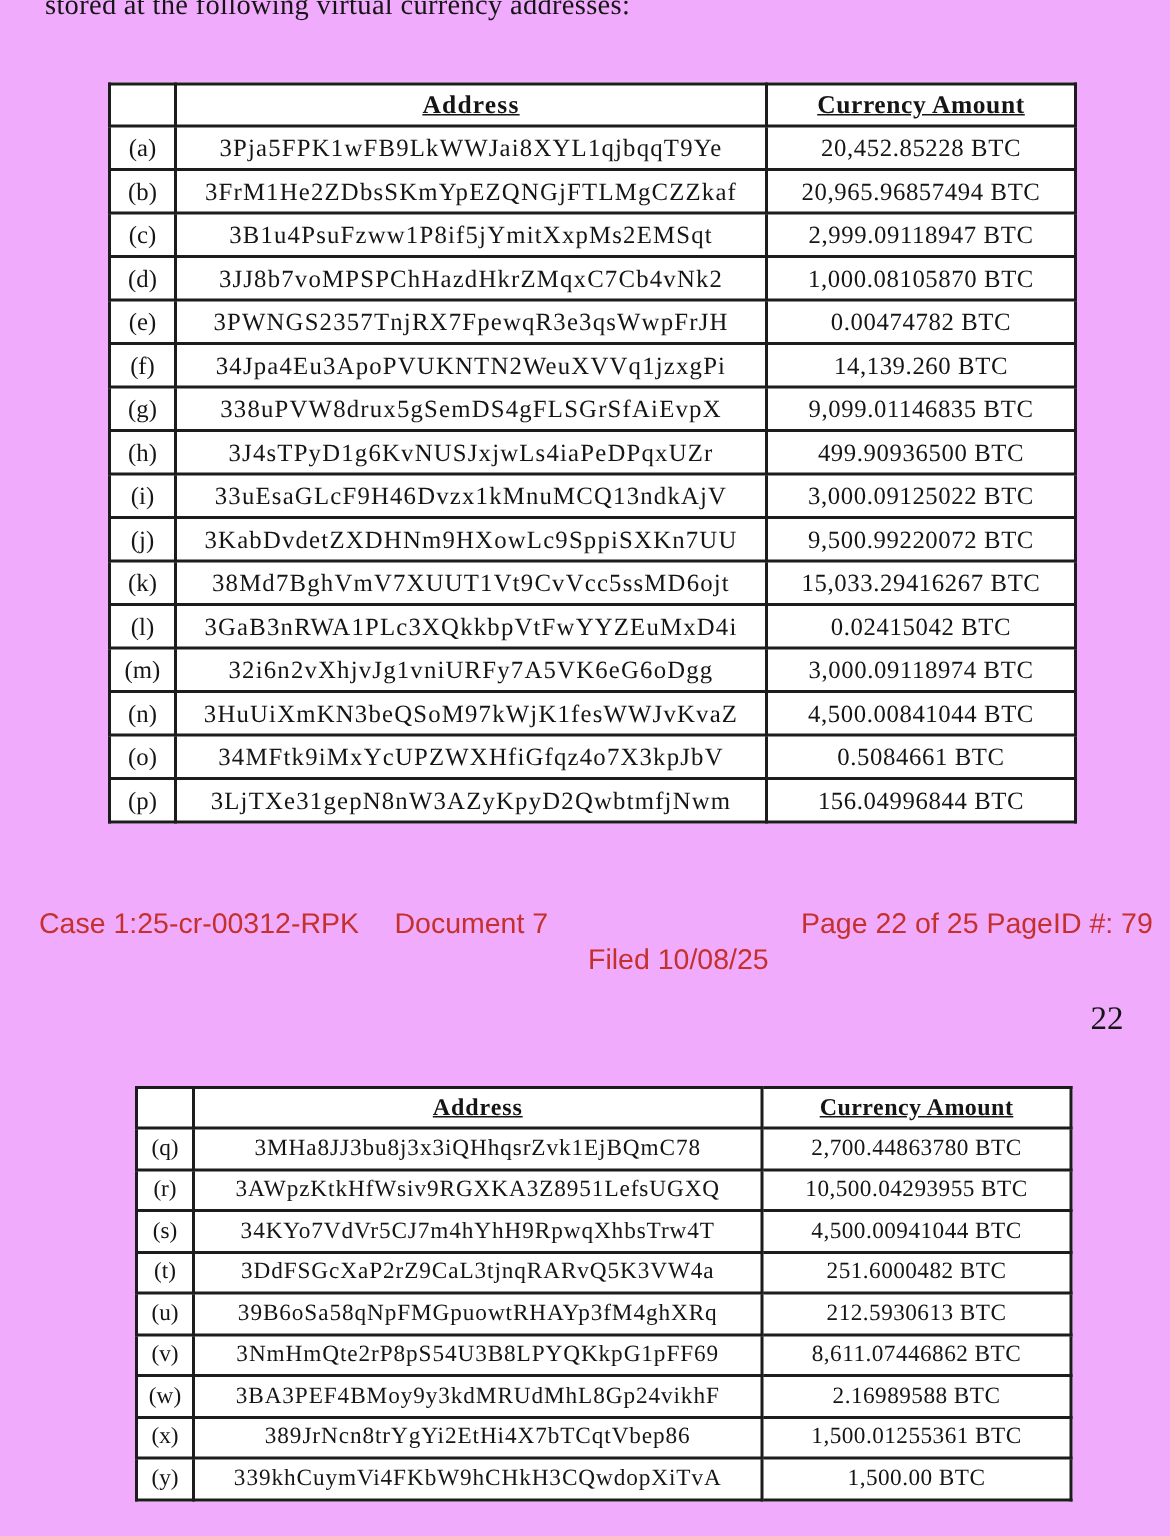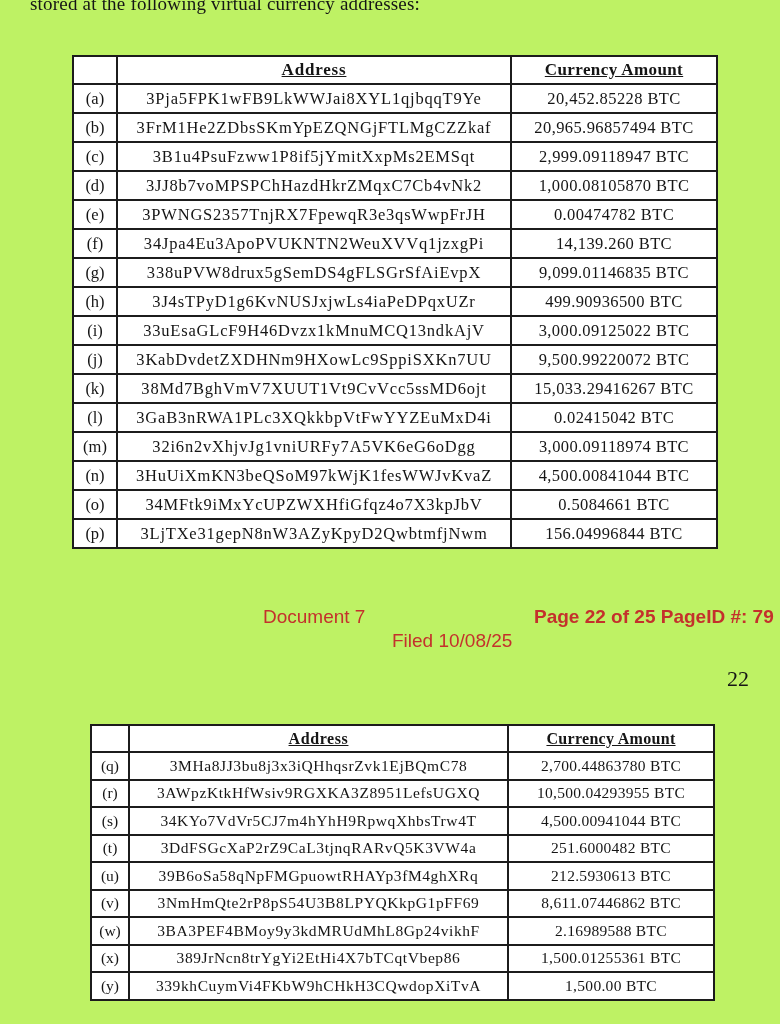--- a/index.html
+++ b/index.html
@@ -7,21 +7,21 @@
   body {
     background: #ffffff;
     font-family: "Liberation Serif", serif;
     color: #151515;
     overflow: hidden;
     position: relative;
   }
   .page {
     position: absolute;
     inset: 0;
-    background: #bef264;
+    background: #f0abfc;
   }
   .intro {
     position: absolute;
     left: 30px;
     top: -7px;
     font-size: 19px;
     letter-spacing: 0.2px;
     white-space: nowrap;
   }
   table {
@@ -59,21 +59,21 @@
     left: 0; top: 604px;
     width: 780px; height: 26px;
     font-family: "Liberation Sans", sans-serif;
     font-size: 19px;
     line-height: 26px;
   }
   .stamp span { position: absolute; white-space: nowrap; }
   .stamp .s-case  { left: 26px; }
   .stamp .s-doc   { left: 263px; }
   .stamp .s-filed { left: 392px; margin-top: 24px; }
-  .stamp .s-page  { left: 534px; font-weight: bold; }
+  .stamp .s-page  { left: 534px; }
 
   .pagenum {
     position: absolute;
     left: 727px; top: 666px;
     font-size: 22px;
   }
 </style>
 </head>
 <body>
 
@@ -167,20 +167,21 @@
         </tr>
         <tr>
           <td class="lbl">(p)</td>
           <td class="addr">3LjTXe31gepN8nW3AZyKpyD2QwbtmfjNwm</td>
           <td class="amt">156.04996844 BTC</td>
         </tr>
       </tbody>
   </table>
 
   <div class="stamp" style="color: rgb(196, 49, 44);">
+    <span class="s-case">Case 1:25-cr-00312-RPK</span>
     <span class="s-doc">Document 7</span>
     <span class="s-filed">Filed 10/08/25</span>
     <span class="s-page">Page 22 of 25 PageID #: 79</span>
   </div>
 
   <div class="pagenum">22</div>
 
   <table class="t2">
     <thead>
       <tr>

